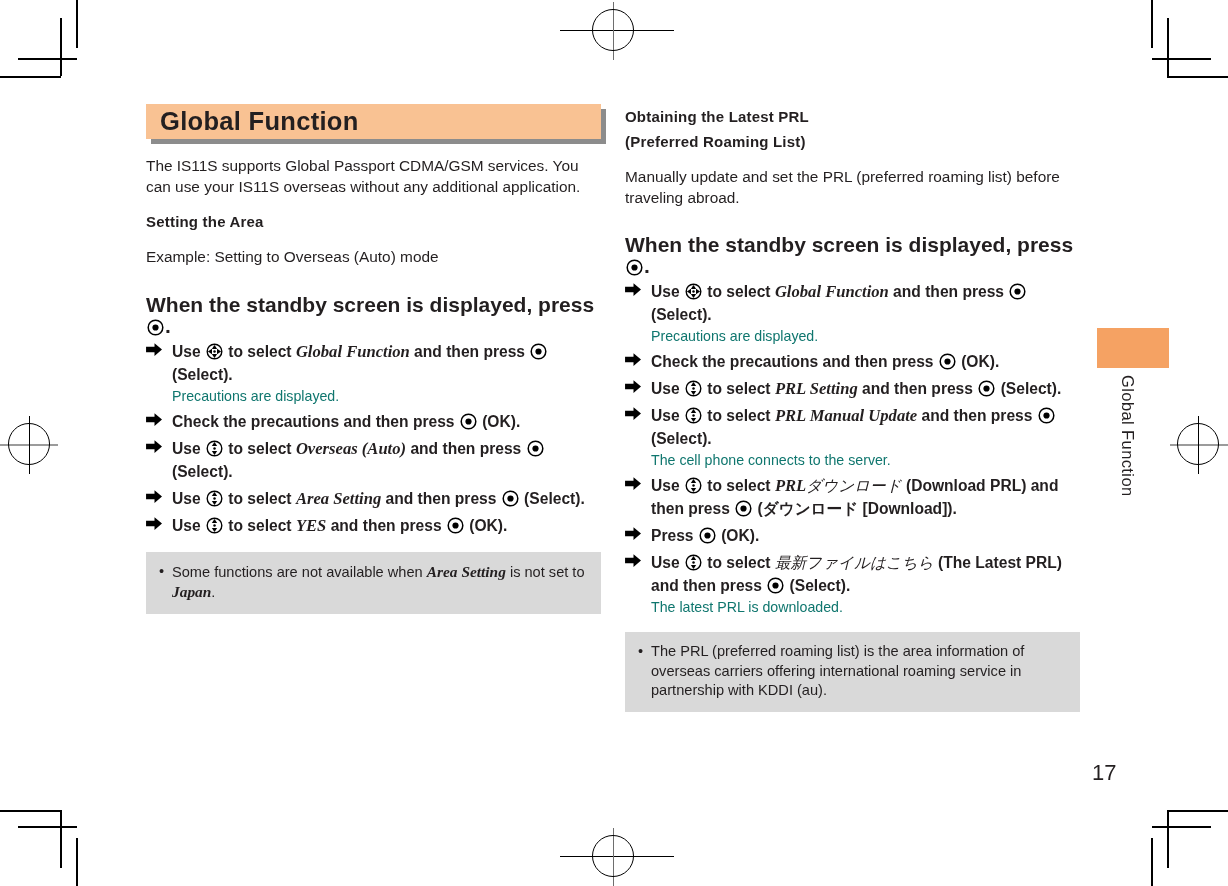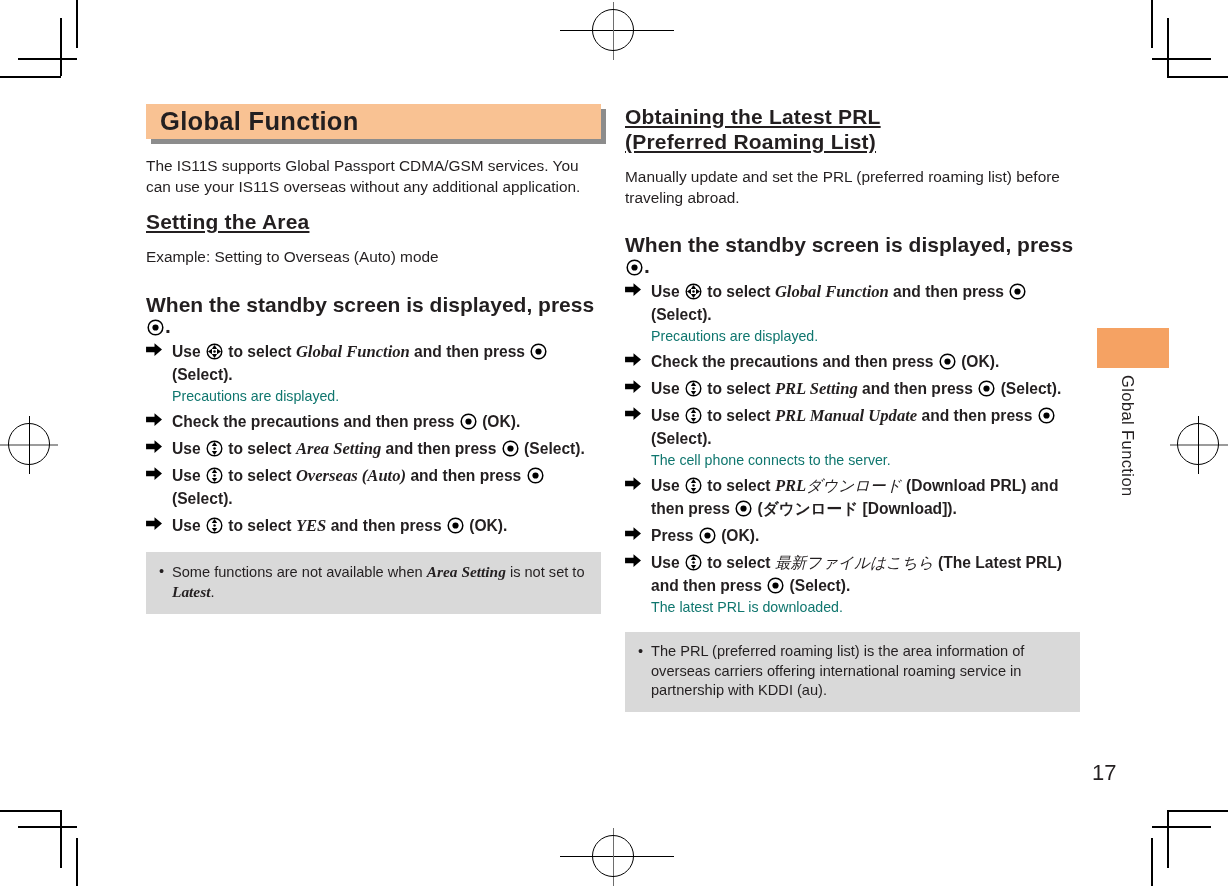--- a/index.html
+++ b/index.html
@@ -80,28 +80,27 @@
   .sub-note {
     font-size: 14.2px;
     line-height: 19px;
     color: #0f766e;
     margin: 1px 0 3px 26px;
   }
 
   
   .section-head {
     position: relative;
-    font-size: 21px;
+    font-size: 15px;
     font-weight: bold;
     letter-spacing: 0.2px;
     color: #231f20;
     line-height: 25px;
     margin: 12px 0 9px 0;
     padding-bottom: 4px;
-    text-decoration: underline;
   }
   .section-head::after {
     content: "";
     position: absolute;
     left: 0; right: 0; bottom: 0;
     height: 5px;
     background: #f2a15e;
     z-index: -1;
   }
   .section-head .hl { position: relative; background: #ffffff; z-index: 1; padding-right: 3px;}
@@ -296,50 +295,50 @@
                 <circle cx="8.5" cy="8.5" r="7.3" fill="#fff" stroke="#000" stroke-width="1.5"></circle>
                 <circle cx="8.5" cy="8.5" r="3.1" fill="#000"></circle>
               </svg></span><span> (OK).</span></span></div>
         <div class="step"><span class="arrow"><svg viewBox="0 0 18 16" width="17" height="15">
               <path d="M0 5 L9 5 L9 1.2 L17 8 L9 14.8 L9 11 L0 11 Z" fill="#000"></path>
             </svg></span><span class="step-body"><span>Use </span><span class="key"><svg viewBox="0 0 17 17" width="17" height="17">
                 <circle cx="8.5" cy="8.5" r="7.3" fill="#fff" stroke="#000" stroke-width="1.4"></circle>
                 <polygon points="8.5,1.9 11.2,6.0 5.8,6.0" fill="#000"></polygon>
                 <polygon points="8.5,15.1 11.2,11.0 5.8,11.0" fill="#000"></polygon>
                 <circle cx="8.5" cy="8.5" r="1.25" fill="#000"></circle>
+              </svg></span><span> to select </span><span class="ital">Overseas (Auto)</span><span> and then press </span><span class="key"><svg viewBox="0 0 17 17" width="17" height="17">
+                <circle cx="8.5" cy="8.5" r="7.3" fill="#fff" stroke="#000" stroke-width="1.5"></circle>
+                <circle cx="8.5" cy="8.5" r="3.1" fill="#000"></circle>
+              </svg></span><span> (Select).</span></span></div>
+        <div class="step"><span class="arrow"><svg viewBox="0 0 18 16" width="17" height="15">
+              <path d="M0 5 L9 5 L9 1.2 L17 8 L9 14.8 L9 11 L0 11 Z" fill="#000"></path>
+            </svg></span><span class="step-body"><span>Use </span><span class="key"><svg viewBox="0 0 17 17" width="17" height="17">
+                <circle cx="8.5" cy="8.5" r="7.3" fill="#fff" stroke="#000" stroke-width="1.4"></circle>
+                <polygon points="8.5,1.9 11.2,6.0 5.8,6.0" fill="#000"></polygon>
+                <polygon points="8.5,15.1 11.2,11.0 5.8,11.0" fill="#000"></polygon>
+                <circle cx="8.5" cy="8.5" r="1.25" fill="#000"></circle>
               </svg></span><span> to select </span><span class="ital">Area Setting</span><span> and then press </span><span class="key"><svg viewBox="0 0 17 17" width="17" height="17">
-                <circle cx="8.5" cy="8.5" r="7.3" fill="#fff" stroke="#000" stroke-width="1.5"></circle>
-                <circle cx="8.5" cy="8.5" r="3.1" fill="#000"></circle>
-              </svg></span><span> (Select).</span></span></div>
-        <div class="step"><span class="arrow"><svg viewBox="0 0 18 16" width="17" height="15">
-              <path d="M0 5 L9 5 L9 1.2 L17 8 L9 14.8 L9 11 L0 11 Z" fill="#000"></path>
-            </svg></span><span class="step-body"><span>Use </span><span class="key"><svg viewBox="0 0 17 17" width="17" height="17">
-                <circle cx="8.5" cy="8.5" r="7.3" fill="#fff" stroke="#000" stroke-width="1.4"></circle>
-                <polygon points="8.5,1.9 11.2,6.0 5.8,6.0" fill="#000"></polygon>
-                <polygon points="8.5,15.1 11.2,11.0 5.8,11.0" fill="#000"></polygon>
-                <circle cx="8.5" cy="8.5" r="1.25" fill="#000"></circle>
-              </svg></span><span> to select </span><span class="ital">Overseas (Auto)</span><span> and then press </span><span class="key"><svg viewBox="0 0 17 17" width="17" height="17">
                 <circle cx="8.5" cy="8.5" r="7.3" fill="#fff" stroke="#000" stroke-width="1.5"></circle>
                 <circle cx="8.5" cy="8.5" r="3.1" fill="#000"></circle>
               </svg></span><span> (Select).</span></span></div>
         <div class="step"><span class="arrow"><svg viewBox="0 0 18 16" width="17" height="15">
               <path d="M0 5 L9 5 L9 1.2 L17 8 L9 14.8 L9 11 L0 11 Z" fill="#000"></path>
             </svg></span><span class="step-body"><span>Use </span><span class="key"><svg viewBox="0 0 17 17" width="17" height="17">
                 <circle cx="8.5" cy="8.5" r="7.3" fill="#fff" stroke="#000" stroke-width="1.4"></circle>
                 <polygon points="8.5,1.9 11.2,6.0 5.8,6.0" fill="#000"></polygon>
                 <polygon points="8.5,15.1 11.2,11.0 5.8,11.0" fill="#000"></polygon>
                 <circle cx="8.5" cy="8.5" r="1.25" fill="#000"></circle>
               </svg></span><span> to select </span><span class="ital">YES</span><span> and then press </span><span class="key"><svg viewBox="0 0 17 17" width="17" height="17">
                 <circle cx="8.5" cy="8.5" r="7.3" fill="#fff" stroke="#000" stroke-width="1.5"></circle>
                 <circle cx="8.5" cy="8.5" r="3.1" fill="#000"></circle>
               </svg></span><span> (OK).</span></span></div>
       </div>
 
     <div class="note-box" id="left-notes">
-        <div class="note-item"><span class="dot">•</span><span>Some functions are not available when </span><span class="ital">Area Setting</span><span> is not set to </span><span class="ital">Latest</span><span>.</span></div>
+        <div class="note-item"><span class="dot">•</span><span>Some functions are not available when </span><span class="ital">Area Setting</span><span> is not set to </span><span class="ital">Japan</span><span>.</span></div>
       </div>
   </div>
 
   <div class="col col-right">
 
     <div class="section-head two-line">
       <span class="hl">Obtaining the Latest PRL</span><br>
       <span class="hl">(Preferred Roaming List)</span>
     </div>
 

